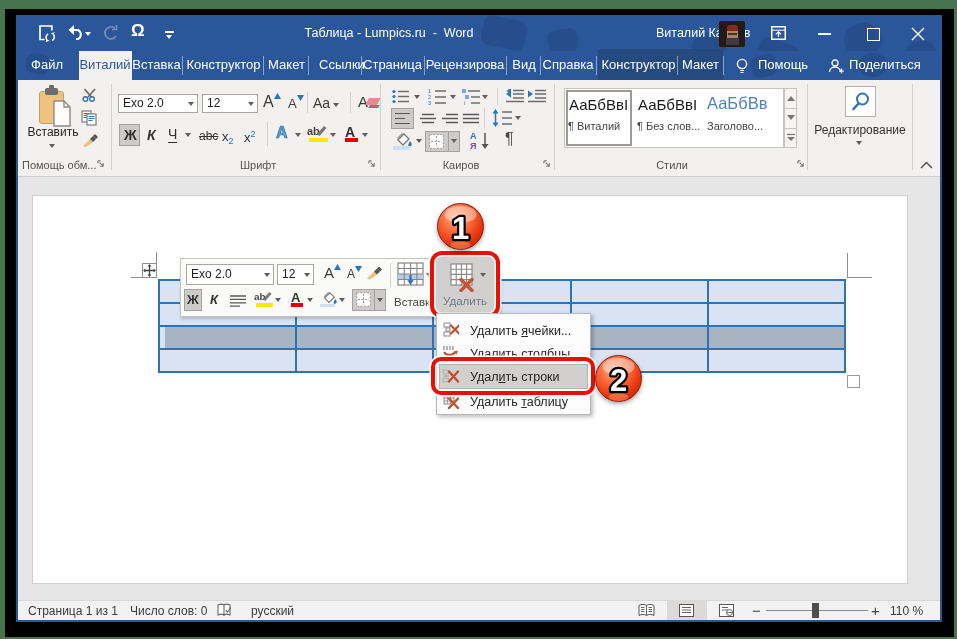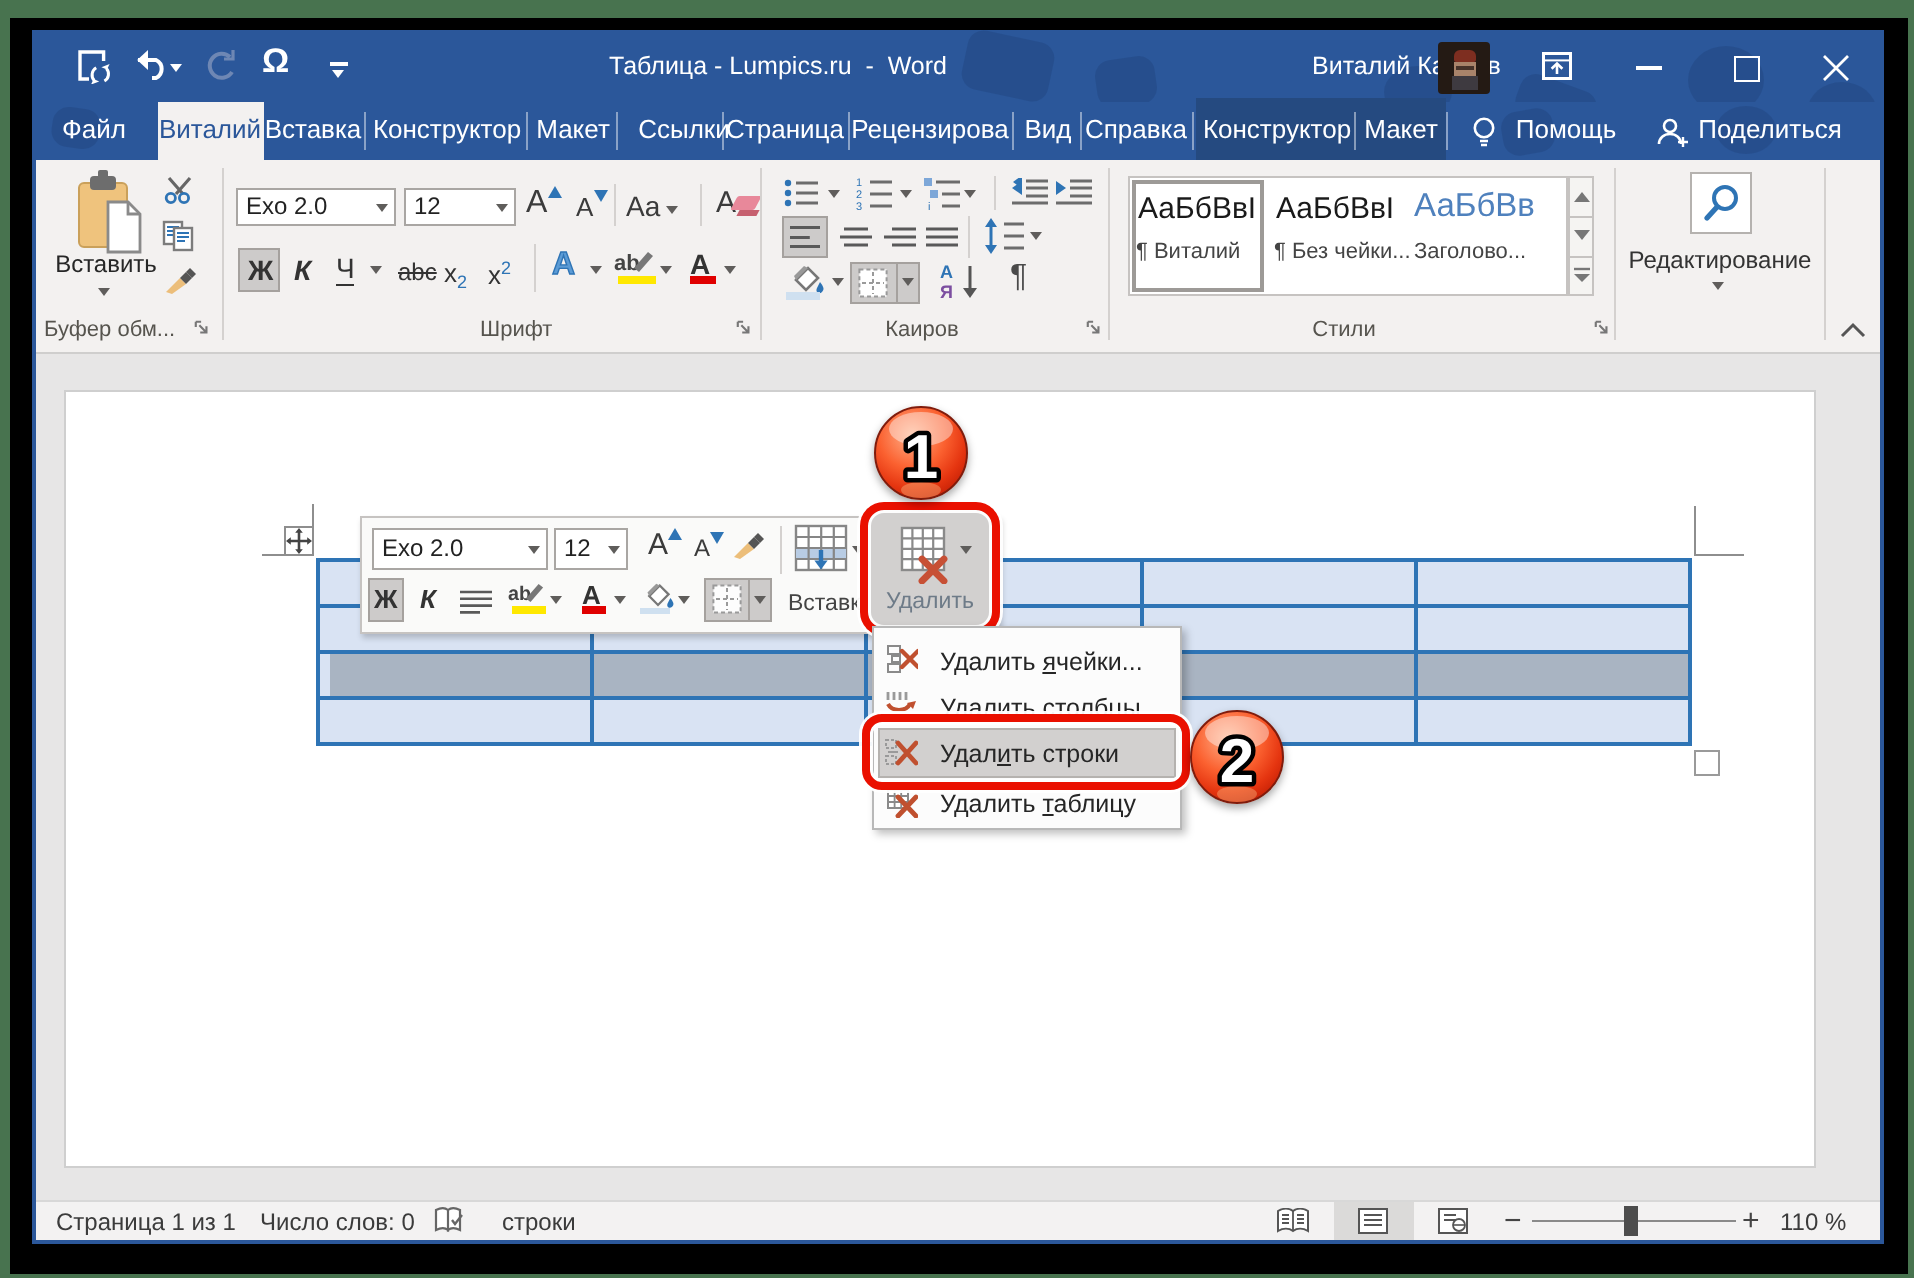--- a/index.html
+++ b/index.html
@@ -137,21 +137,21 @@
           <rect x="1" y="1" width="9" height="11" fill="#fff" stroke="#7c7c7c" stroke-width="1.2"></rect>
           <path d="M2.5 3.5h6M2.5 5.5h6M2.5 7.5h4" stroke="#2e74b5" stroke-width="1"></path>
           <rect x="6" y="4" width="9" height="11" fill="#fff" stroke="#7c7c7c" stroke-width="1.2"></rect>
           <path d="M7.5 6.5h6M7.5 8.5h6M7.5 10.5h4" stroke="#2e74b5" stroke-width="1"></path>
         </svg>
 <svg class="abs" style="left:66px;top:53px" width="17" height="15" viewBox="0 0 17 15">
           <path d="M1 13L8 6l3 3-7 5z" fill="#ecbe7a"></path>
           <path d="M8 6l3-3 3 3-3 3z" fill="#555"></path>
           <path d="M11 3l2-2 3 3-2 2z" fill="#555"></path>
         </svg>
-<div class="glabel" style="left:6px">Буфер обм...</div>
+<div class="glabel" style="left:6px">Помощь обм...</div>
 <svg class="launcher" style="left:81px" width="9" height="9" viewBox="0 0 9 9">
           <path d="M1 1v3M1 1h3" stroke="#777" stroke-width="1.2" fill="none"></path>
           <path d="M3 3l4 4M7 3.5V7H3.5" stroke="#777" stroke-width="1.2" fill="none"></path>
         </svg>
 <div class="gsep" style="left:95px"></div>
         <div class="combo" style="left:102px;top:14px;width:80px;height:19px;line-height:17px;padding-left:4px">Exo 2.0</div>
 <div class="abs caret" style="left:172px;top:22px"></div>
 <div class="combo" style="left:186px;top:14px;width:56px;height:19px;line-height:17px;padding-left:4px">12</div>
 <div class="abs caret" style="left:232px;top:22px"></div>
 <div class="abs" style="left:247px;top:13px;font-size:16px;color:#3b3b3b">A</div>
@@ -271,21 +271,21 @@
 <svg class="launcher" style="left:527px" width="9" height="9" viewBox="0 0 9 9">
           <path d="M1 1v3M1 1h3" stroke="#777" stroke-width="1.2" fill="none"></path>
           <path d="M3 3l4 4M7 3.5V7H3.5" stroke="#777" stroke-width="1.2" fill="none"></path>
         </svg>
 <div class="gsep" style="left:538px"></div>
         <div class="abs" style="left:548px;top:8px;width:220px;height:60px;background:#fff;border:1px solid #c6c3c1;box-sizing:border-box"></div>
 <div class="abs" style="left:550px;top:10px;width:66px;height:56px;background:#fff;border:2px solid #9d9a97;box-sizing:border-box"></div>
 <div class="abs" style="left:553px;top:16px;font-size:15px;color:#1a1a1a;white-space:nowrap">АаБбВв​I</div>
 <div class="abs" style="left:552px;top:40px;font-size:11px;color:#444;white-space:nowrap">¶ Виталий</div>
 <div class="abs" style="left:622px;top:16px;font-size:15px;color:#1a1a1a;white-space:nowrap">АаБбВвI</div>
-<div class="abs" style="left:621px;top:40px;font-size:11px;color:#444;white-space:nowrap">¶ Без чейки...</div>
+<div class="abs" style="left:621px;top:40px;font-size:11px;color:#444;white-space:nowrap">¶ Без слов...</div>
 <div class="abs" style="left:691px;top:14px;font-size:16.5px;color:#4f81bd;white-space:nowrap">АаБбВв</div>
 <div class="abs" style="left:691px;top:40px;font-size:11px;color:#444;white-space:nowrap">Заголово...</div>
 <div class="abs" style="left:768px;top:8px;width:13px;height:60px;background:#f5f4f2;border:1px solid #c6c3c1;box-sizing:border-box"></div>
 <div class="abs" style="left:768px;top:28px;width:13px;height:1px;background:#c6c3c1"></div>
 <div class="abs" style="left:768px;top:48px;width:13px;height:1px;background:#c6c3c1"></div>
 <svg class="abs" style="left:771px;top:16px" width="8" height="5" viewBox="0 0 8 5">
           <path d="M0 5L4 0l4 5z" fill="#777"></path>
         </svg>
 <svg class="abs" style="left:771px;top:35px" width="8" height="5" viewBox="0 0 8 5">
           <path d="M0 0h8L4 5z" fill="#777"></path>
@@ -455,21 +455,21 @@
           <text x="23.5" y="36" text-anchor="middle" font-size="31" font-weight="bold" font-family="Liberation Sans" fill="#fff" stroke="#000" stroke-width="4.5" paint-order="stroke" stroke-linejoin="round">2</text>
         </svg>
 </div>
 <div class="abs" id="statusbar">
 <div class="abs" style="left:12px;top:3px;font-size:12px;color:#3b3b3b;white-space:nowrap">Страница 1 из 1</div>
 <div class="abs" style="left:114px;top:3px;font-size:12px;color:#3b3b3b;white-space:nowrap">Число слов: 0</div>
 <svg class="abs" style="left:201px;top:2px" width="16" height="15" viewBox="0 0 16 15">
           <path d="M1 2c2.5-1.2 4.5-1.2 6 0v10c-1.5-1.2-3.5-1.2-6 0zM13 2c-2.5-1.2-4.5-1.2-6 0v10c1.5-1.2 3.5-1.2 6 0z" fill="#fff" stroke="#666" stroke-width="1.1"></path>
           <path d="M9 7l1.5 2L14 4.5" fill="none" stroke="#666" stroke-width="1.2"></path>
         </svg>
-<div class="abs" style="left:235px;top:3px;font-size:12px;color:#3b3b3b;white-space:nowrap">строки</div>
+<div class="abs" style="left:235px;top:3px;font-size:12px;color:#3b3b3b;white-space:nowrap">русский</div>
 <svg class="abs" style="left:622px;top:3px" width="17" height="13" viewBox="0 0 17 13">
           <path d="M8.5 1.5C6.5 0 3.5 0 1 1.5v10c2.5-1.5 5.5-1.5 7.5 0 2-1.5 5-1.5 7.5 0v-10C13.5 0 10.5 0 8.5 1.5z" fill="#fff" stroke="#555" stroke-width="1"></path>
           <path d="M8.5 1.5v10M3 3.5h3.5M3 5.5h3.5M3 7.5h3.5M10.5 3.5H14M10.5 5.5H14M10.5 7.5H14" stroke="#555" stroke-width="0.9" fill="none"></path>
         </svg>
 <div class="abs" style="left:651px;top:0;width:40px;height:19px;background:#dbdad9"></div>
 <svg class="abs" style="left:663px;top:3px" width="15" height="13" viewBox="0 0 15 13">
           <rect x="0.5" y="0.5" width="14" height="12" fill="#fff" stroke="#555" stroke-width="1"></rect>
           <path d="M3 3.5h9M3 6h9M3 8.5h9" stroke="#555" stroke-width="0.9"></path>
         </svg>
 <svg class="abs" style="left:703px;top:3px" width="15" height="13" viewBox="0 0 15 13">

